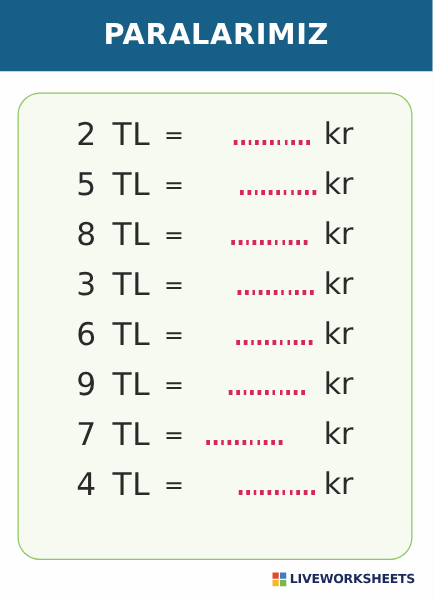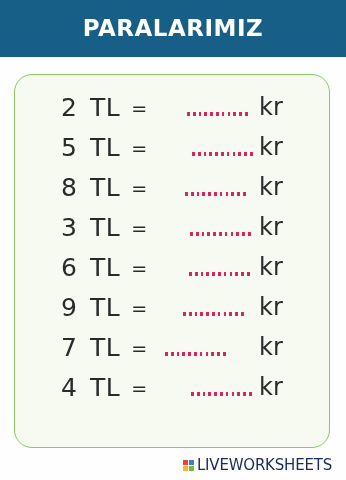--- a/index.html
+++ b/index.html
@@ -134,22 +134,22 @@
     width: 11px;
     height: 11px;
     display: grid;
     grid-template-columns: 1fr 1fr;
     grid-template-rows: 1fr 1fr;
     gap: 1px;
   }
   .lw-mark span { display: block; }
   .lw-text {
     font-family: "DejaVu Sans", sans-serif;
-    font-size: 15px;
-    font-weight: normal;
+    font-size: 10px;
+    font-weight: bold;
     color: #1B2A5B;
     letter-spacing: -0.2px;
     line-height: 1;
   }
 </style>
 </head>
 <body>
 
 <div class="banner">
   <div class="banner-title">PARALARIMIZ</div>

